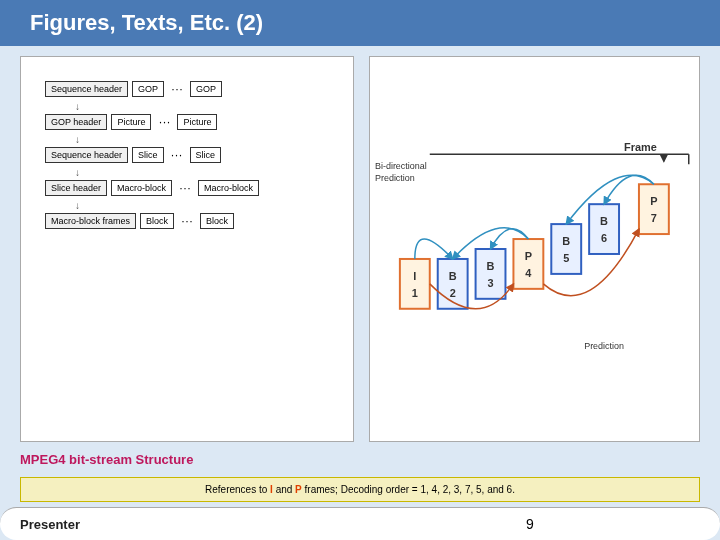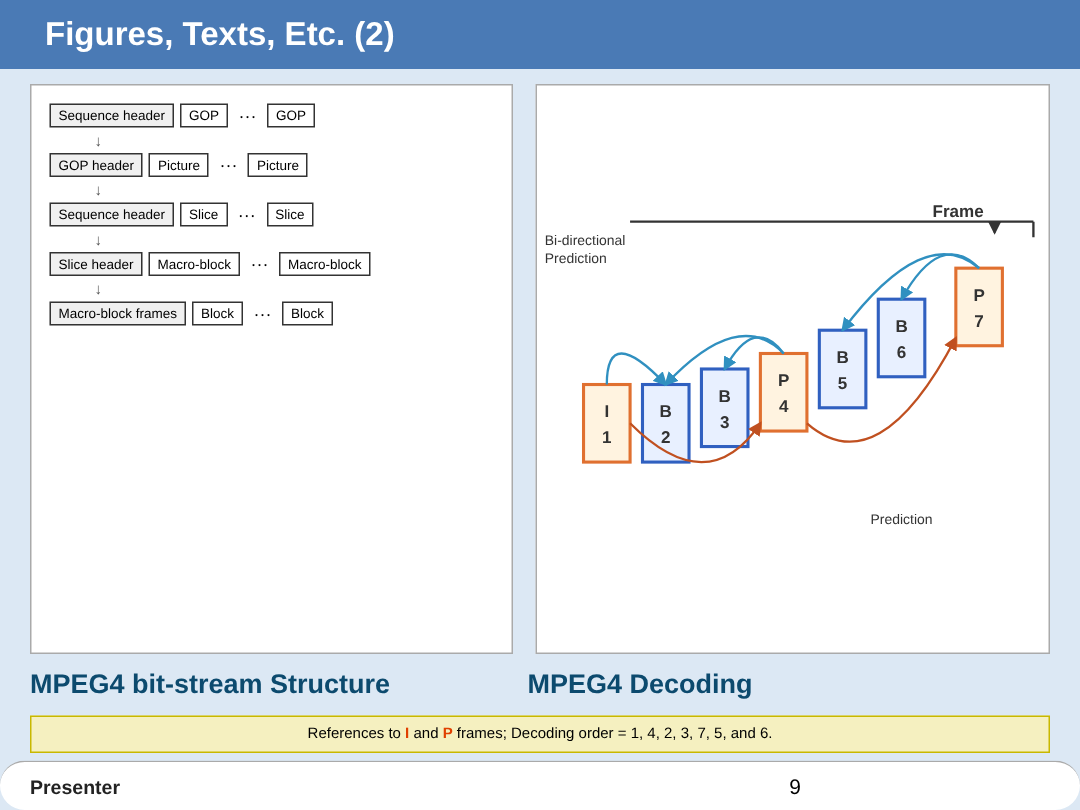--- a/index.html
+++ b/index.html
@@ -34,21 +34,21 @@
       flex: 1;
       padding: 10px 20px 5px 20px;
       gap: 15px;
     }
 
     
     .left-diagram {
       flex: 1;
       background: white;
       border: 1px solid #aaa;
-      padding: 12px;
+      padding: 24px;
       font-size: 10px;
     }
 
     .structure-row {
       display: flex;
       align-items: center;
       margin-bottom: 4px;
       gap: 4px;
     }
 
@@ -81,23 +81,23 @@
 
     
     .diagram-labels {
       display: flex;
       padding: 5px 20px;
       gap: 15px;
     }
 
     .diagram-label {
       flex: 1;
-      font-size: 18px;
-      font-weight: bold;
-      color: #0c4a6e;
+      font-size: 13px;
+      font-weight: bold;
+      color: #be185d;
     }
 
     .diagram-label.right {
       flex: 1.1;
     }
 
     
     .reference-bar {
       background: #f5f0c0;
       border: 1px solid #c8b800;
@@ -300,21 +300,20 @@
           <marker id="arrow" markerWidth="6" markerHeight="6" refX="5" refY="3" orient="auto">
             <path d="M0,0 L0,6 L6,3 z" fill="#333"></path>
           </marker>
         </defs>
       </svg>
     </div>
   </div>
 
   <div class="diagram-labels">
     <div class="diagram-label">MPEG4 bit-stream Structure</div>
-    <div class="diagram-label right">MPEG4 Decoding</div>
   </div>
 
   <div class="reference-bar">
     References to <span class="ref-highlight">I</span> and <span class="ref-highlight">P</span> frames; Decoding order = 1, 4, 2, 3, 7, 5, and 6.
   </div>
 
   <div class="footer">
     <div class="presenter-label">Presenter</div>
     <div class="page-number">9</div>
   </div>

